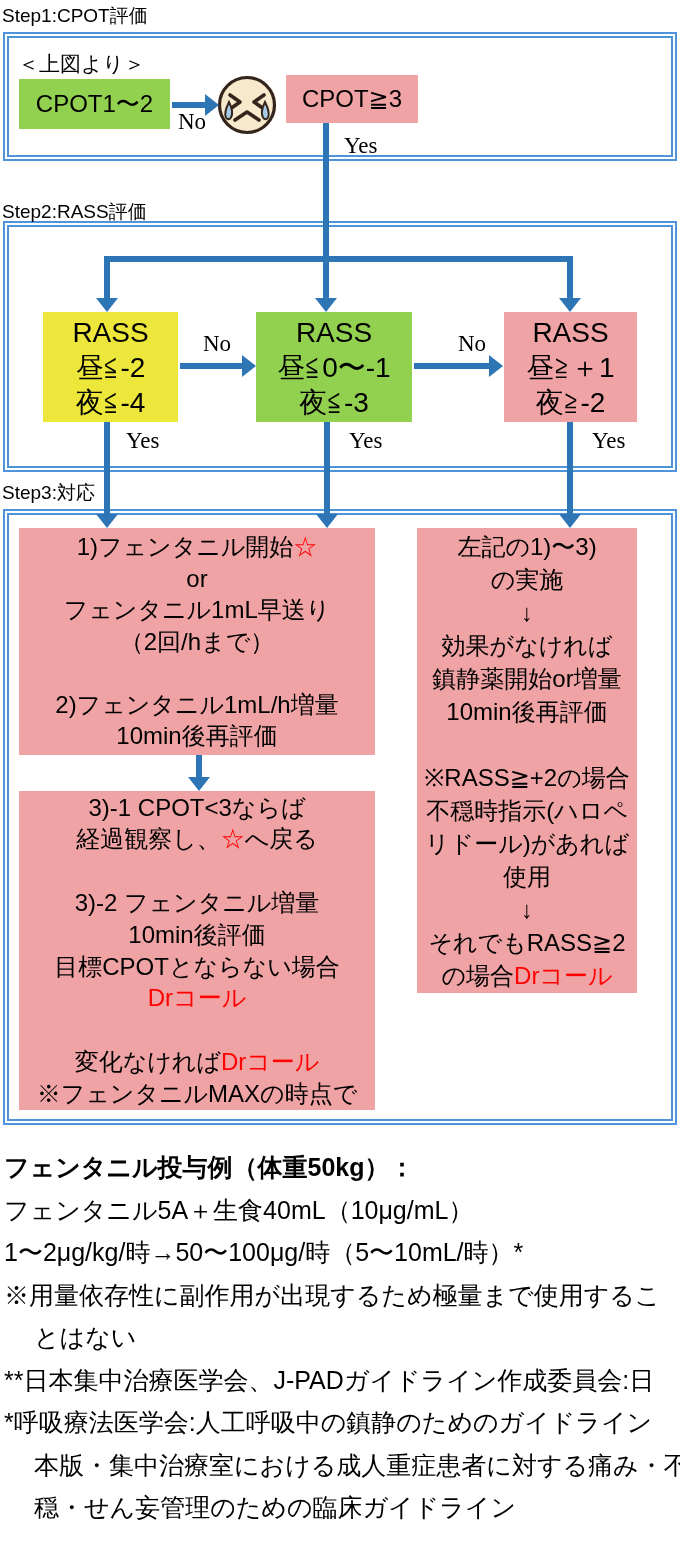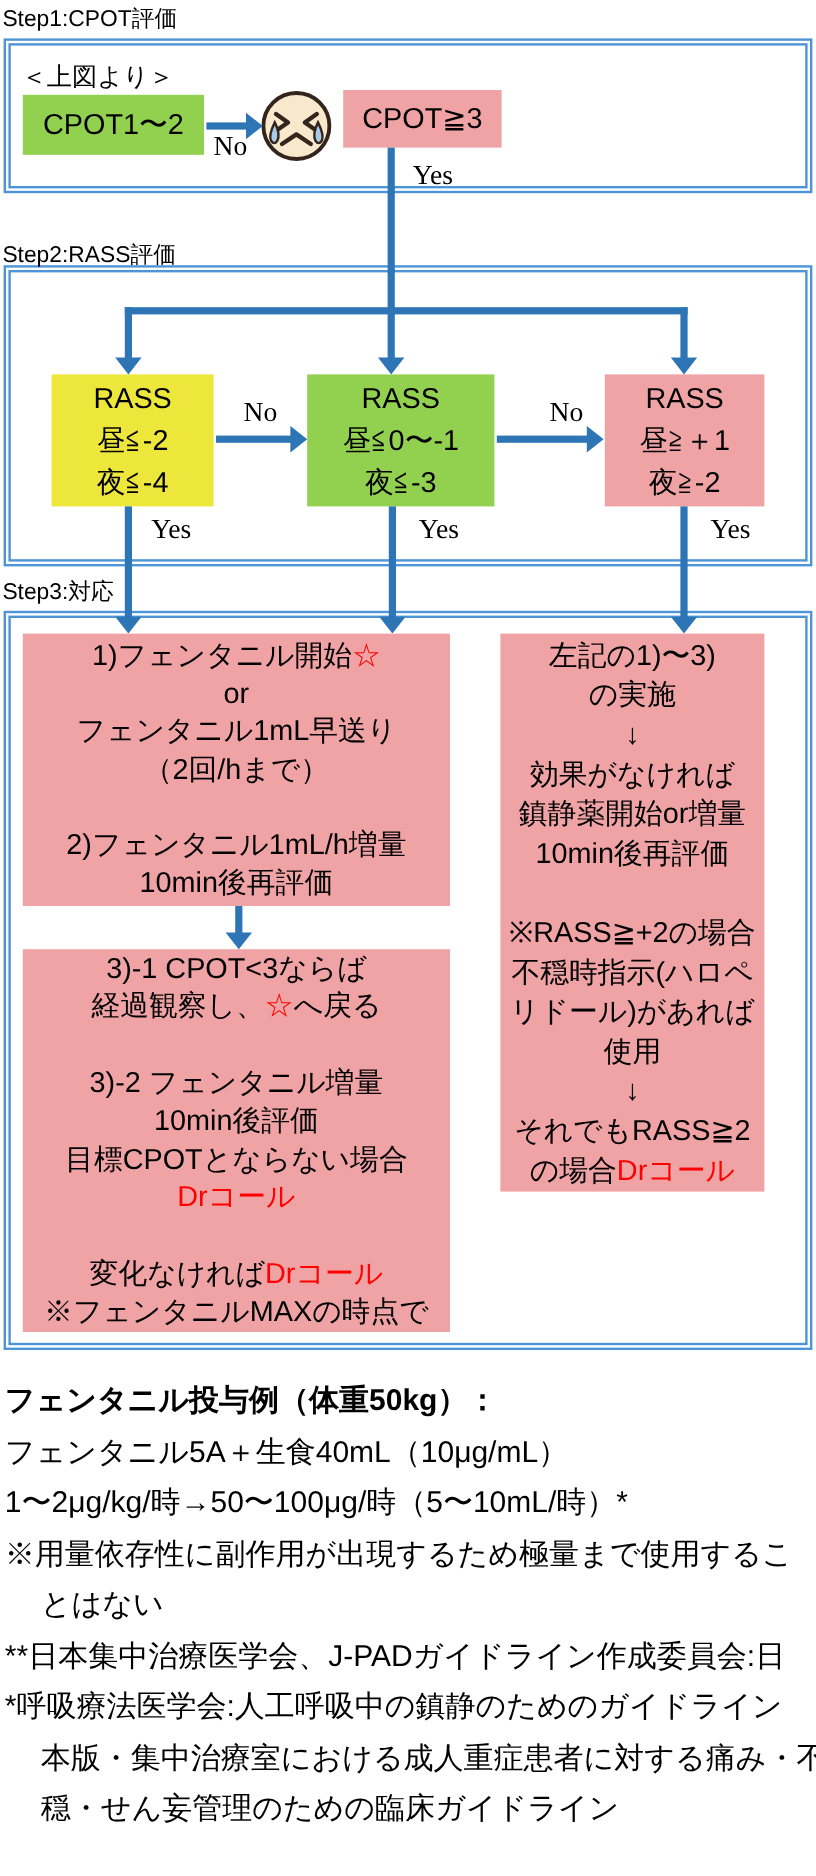--- a/index.html
+++ b/index.html
@@ -16,21 +16,21 @@
   .yellow{background:#EDE63B;}
   .pinkbg{background:#F0A3A5;}
   .conn{background:#2E75B6;z-index:5;}
   .ah-down{width:0;height:0;border-left:11px solid transparent;border-right:11px solid transparent;
            border-top:14px solid #2E75B6;z-index:5;}
   .ah-right{width:0;height:0;border-top:11px solid transparent;border-bottom:11px solid transparent;
             border-left:14px solid #2E75B6;z-index:5;}
   .lbl{font-size:23px;z-index:6;font-family:Liberation Serif, serif;}
   .red{color:#FF0000;}
   .bxt{font-size:24px;}
-  .s2line{line-height:35px;min-height:35px;font-size:24px;white-space:nowrap;}
+  .s2line{line-height:35px;min-height:35px;font-size:28px;white-space:nowrap;}
   .line{white-space:nowrap;}
   .b1 .line{line-height:31.5px;min-height:31.5px;font-size:24px;}
   .b2 .line{line-height:31.8px;min-height:31.8px;font-size:24px;}
   .b3 .line{line-height:33px;min-height:33px;font-size:24px;}
   .footer{z-index:2;}
   .fline{font-size:25px;line-height:42.5px;min-height:42.5px;white-space:nowrap;}
   .indent{padding-left:30px;}
   .bold{font-weight:bold;}
 </style>
 </head>

